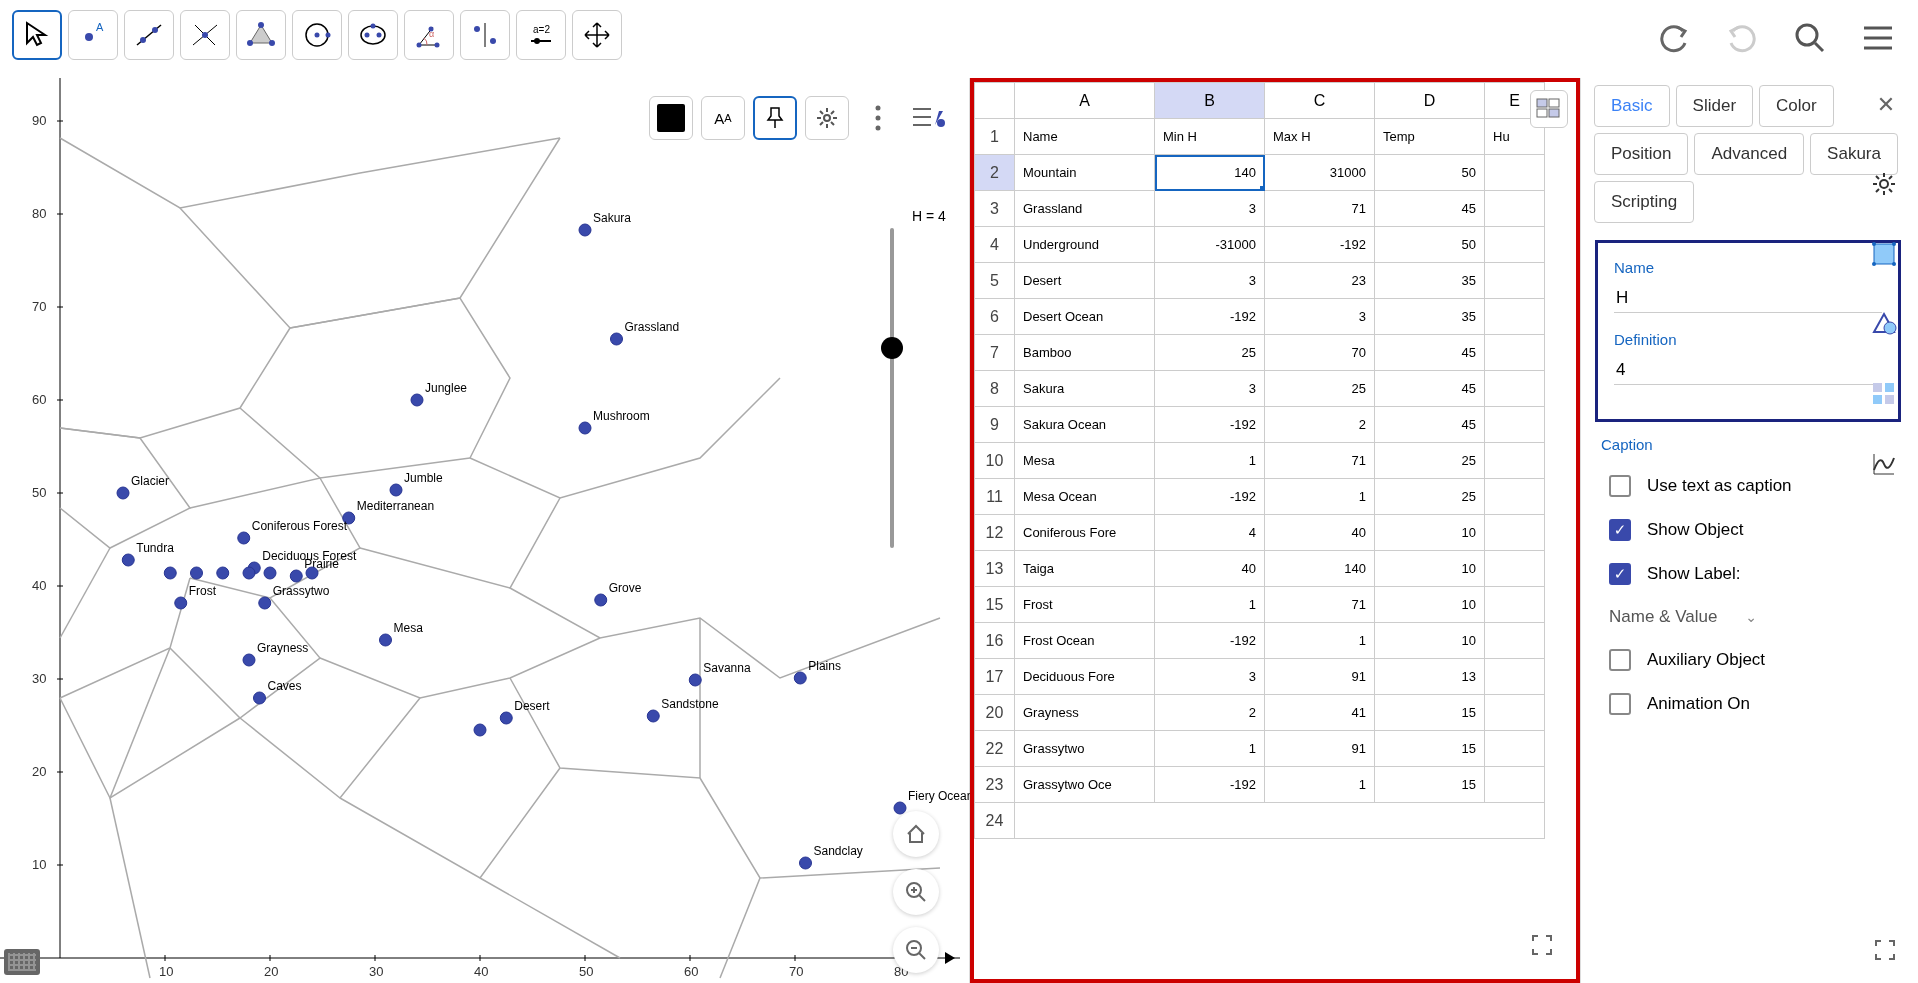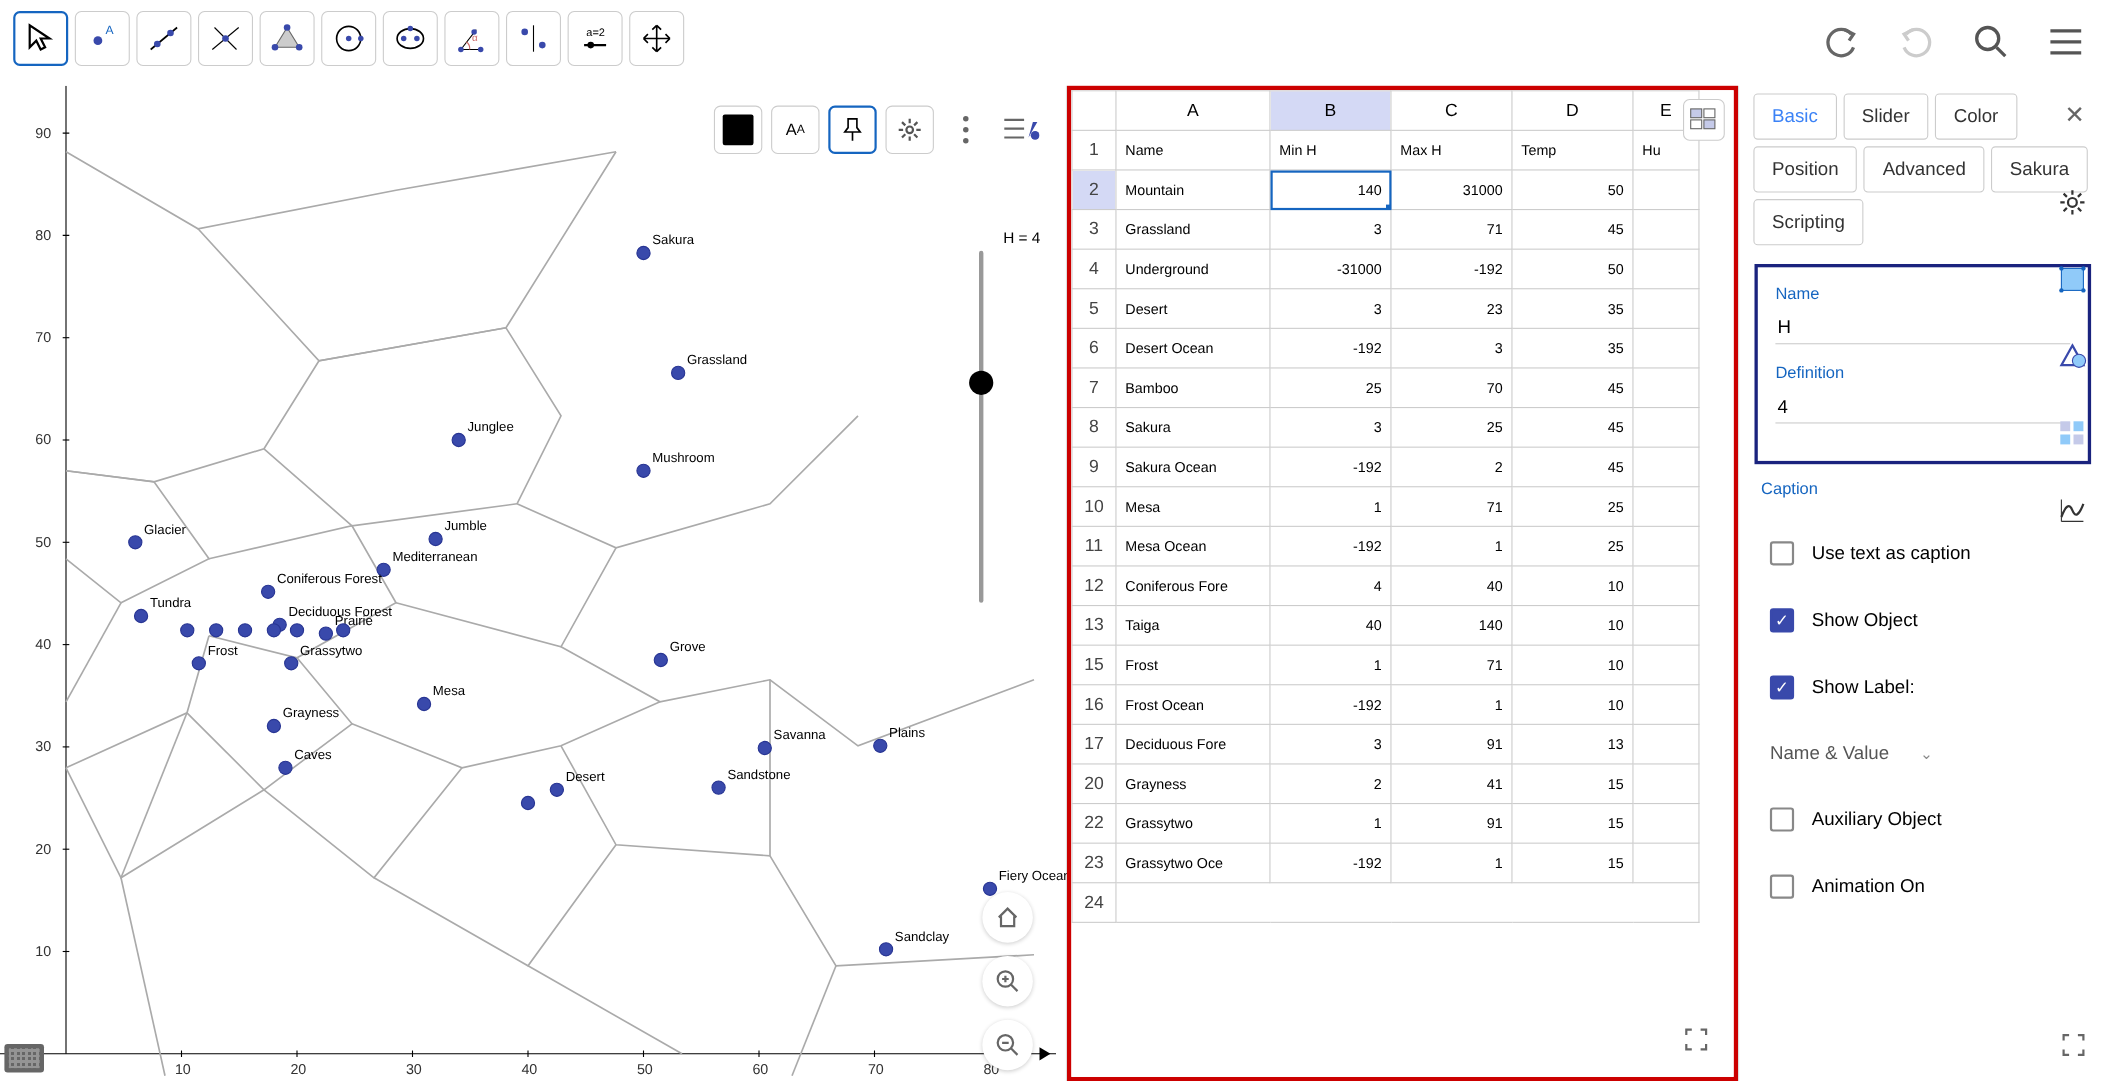--- a/index.html
+++ b/index.html
@@ -51,21 +51,21 @@
 
 .props { position: relative; width: 335px; height: 100%; border-left: 1px solid #ddd; padding: 0; }
 .close-btn { position: absolute; top: 12px; right: 14px; width: 30px; height: 30px; cursor: pointer; font-size: 22px; color: #666; display:flex;align-items:center;justify-content:center; }
 .tabs { display: flex; flex-wrap: wrap; gap: 0; padding: 4px 10px; }
 .tab { padding: 10px 16px; cursor: pointer; border: 1px solid #ccc; border-radius: 4px; margin: 3px; font-size: 17px; color: #333; }
 .tab.active { color: #3b82f6; }
 .prop-box { margin: 10px 14px; border: 3px solid #1a237e; padding: 16px; }
 .prop-label { color: #1565c0; font-size: 15px; margin-bottom: 8px; }
 .prop-val { font-size: 17px; padding: 4px 2px; border-bottom: 1px solid #ccc; margin-bottom: 18px; }
 .caption-link { color: #1565c0; margin: 14px 20px; font-size: 15px; cursor: pointer; }
-.checkbox-row { display: flex; align-items: center; gap: 16px; margin: 39px 28px; font-size: 17px; text-align: center; }
+.checkbox-row { display: flex; align-items: center; gap: 16px; margin: 22px 28px; font-size: 17px; text-align: center; }
 .cb { width: 22px; height: 22px; border: 2px solid #888; border-radius: 3px; flex-shrink: 0; display:flex;align-items:center;justify-content:center; }
 .cb.checked { background: #3949ab; border-color: #3949ab; }
 .cb.checked::after { content: '✓'; color: #fff; font-size: 15px; }
 .select-row { margin: 16px 28px; font-size: 17px; color: #555; display:flex;align-items:center;gap:28px;}
 .chev { font-size: 14px; color: #888; }
 .ri { width: 30px; height: 30px; cursor: pointer; }
 .fs-bottom-right { position:absolute; bottom: 18px; right: 18px; cursor:pointer; }
 .keyboard-icon { position: absolute; left: 4px; bottom: 8px; width: 36px; height: 26px; background: #666; border-radius: 3px; cursor:pointer; }
 .keyboard-icon::before { content:''; position:absolute; inset:4px; background: repeating-linear-gradient(90deg,#fff 0 2px,transparent 2px 5px), repeating-linear-gradient(0deg,#fff 0 2px,transparent 2px 5px); opacity:0.3; }
 

